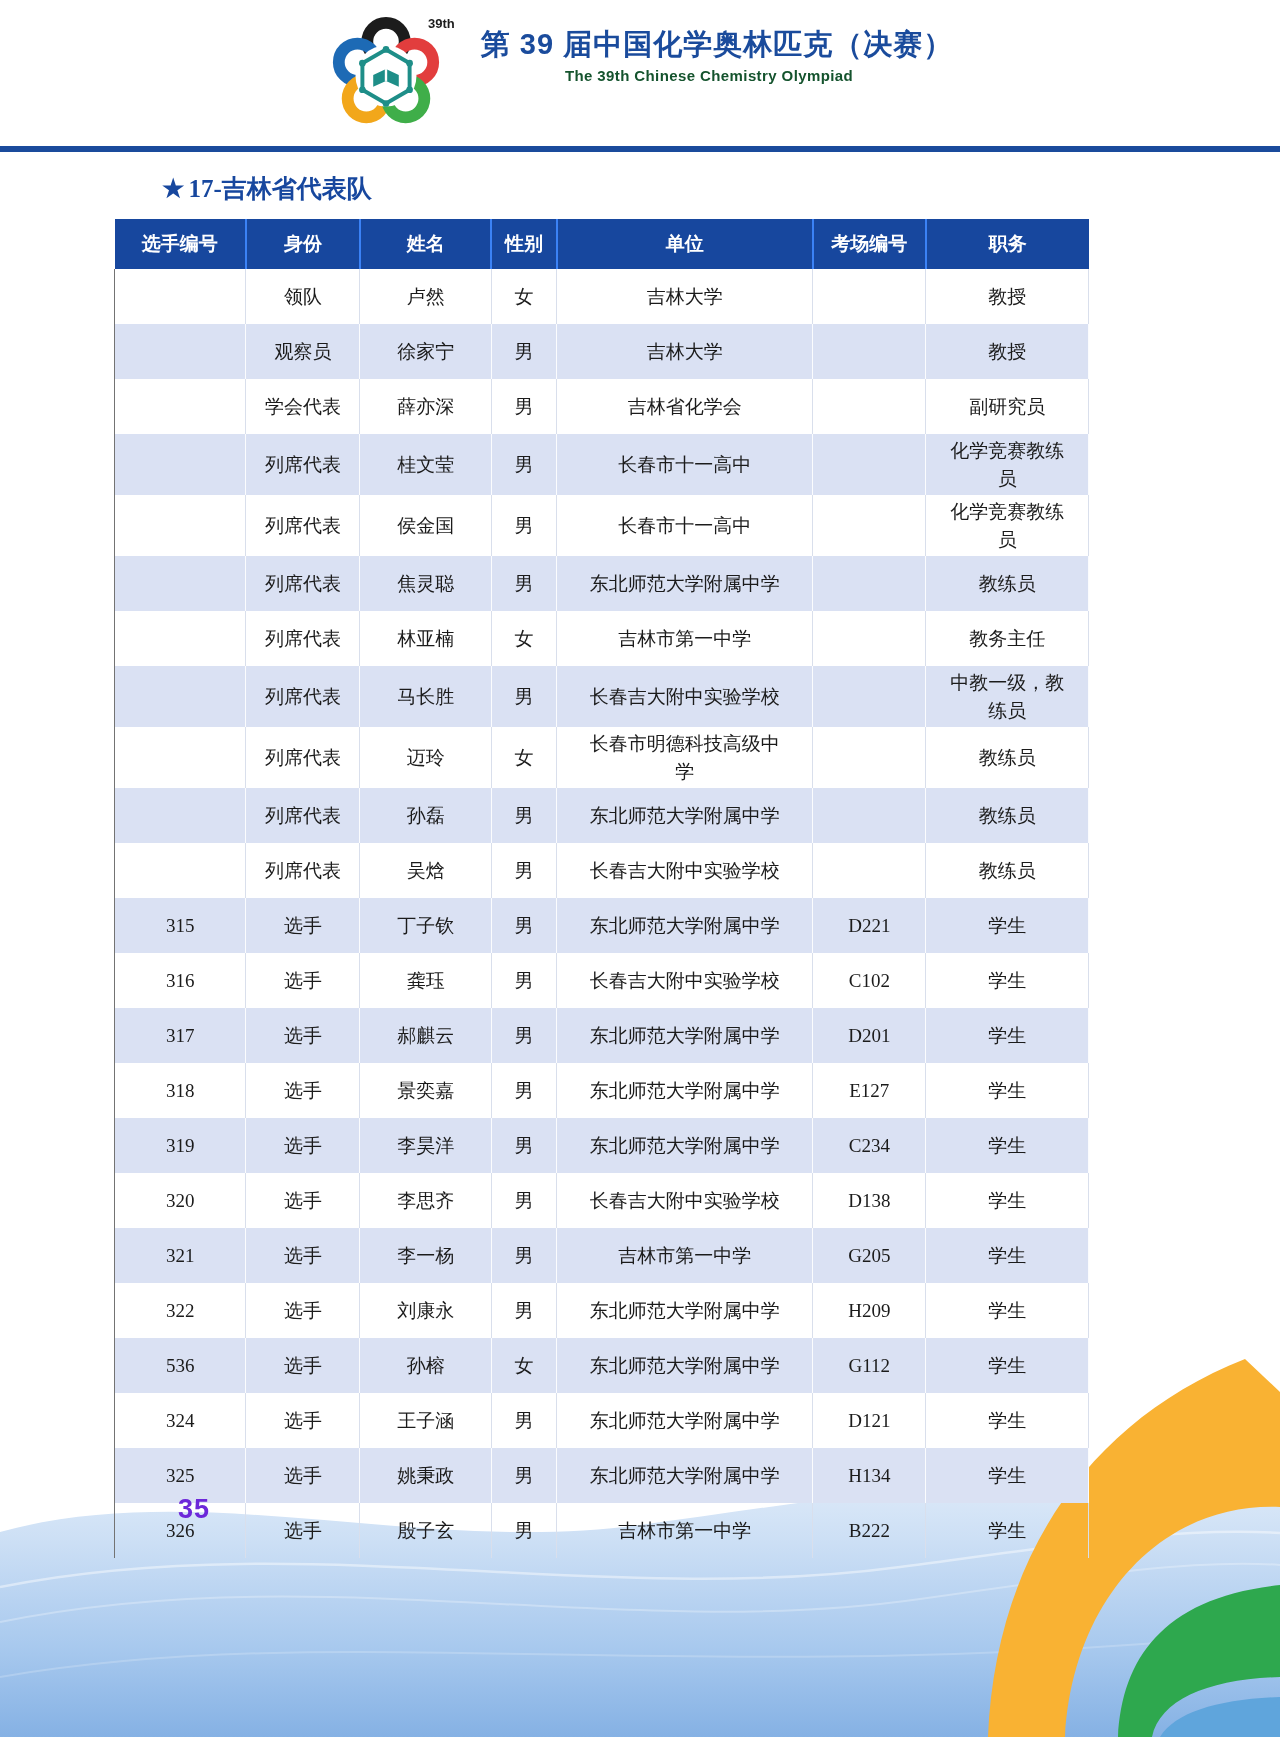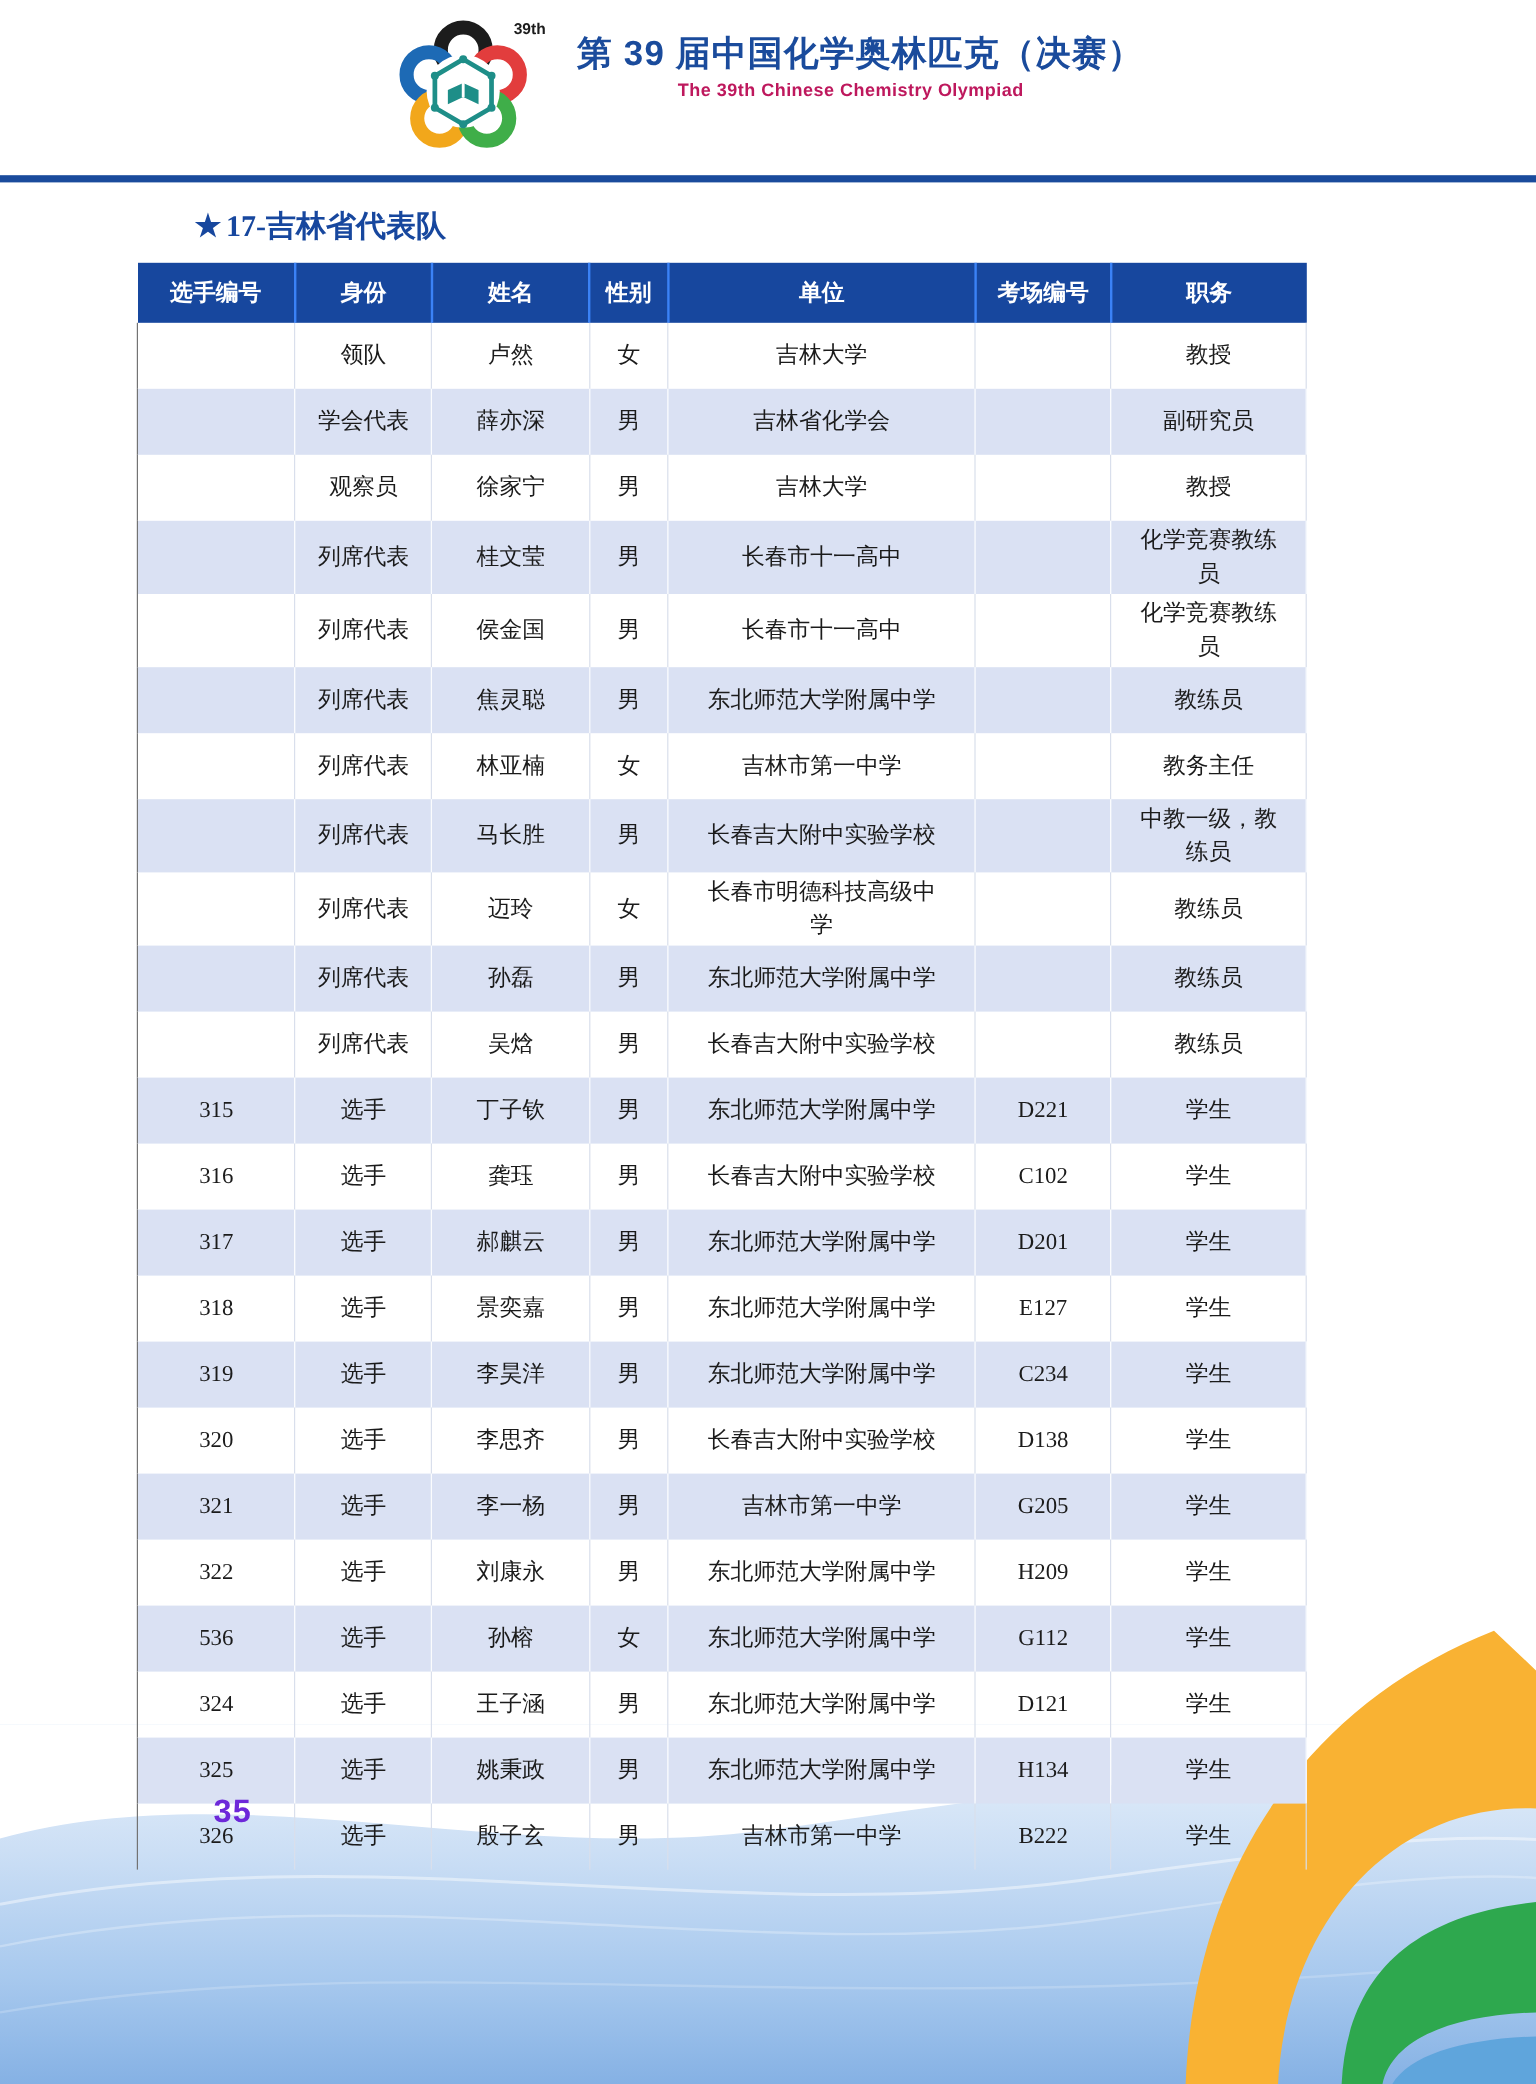--- a/index.html
+++ b/index.html
@@ -13,21 +13,21 @@
   .page-header { position:relative; height:152px; }
   .header-inner { display:flex; justify-content:center; align-items:flex-start; gap:20px; padding-top:16px; }
   .logo { position:relative; width:118px; height:118px; flex:0 0 auto; }
   .logo svg { width:100%; height:100%; display:block; }
   .logo-39th { position:absolute; top:0px; right:-10px; font-size:13px; font-weight:bold; color:#1c1c1c; }
   .header-text { padding-top:6px; text-align:center; }
   .banner-line { font-size:23px; font-weight:bold; letter-spacing:1px; white-space:nowrap; }
   .banner-dash-left, .banner-brand, .banner-sep { color:#2FA8A2; }
   .banner-city, .banner-dash-right { color:#8CC63F; }
   .title-zh { margin:3px 0 2px 16px; font-size:29px; font-weight:800; color:#1A4B9C; letter-spacing:1px; white-space:nowrap; }
-  .title-en { font-size:15px; font-weight:bold; color:#be185d; letter-spacing:0.4px; }
+  .title-en { font-size:15px; font-weight:bold; color:#14532d; letter-spacing:0.4px; }
   .header-rule { position:absolute; left:0; bottom:0; width:100%; height:6px; background:#1A4B9C; }
 
   
   .main-area { padding:16px 0 0 90px; position:relative; z-index:2;margin-left:24px; }
   .section-title {
     margin:4px 0 14px 48px; font-size:25px; font-weight:bold; color:#17479E;
     font-family:"Liberation Serif","DejaVu Serif",serif;
   }
   .section-title .star { margin-right:4px; }
 
@@ -130,35 +130,35 @@
             <td></td>
             <td>领队</td>
             <td>卢然</td>
             <td>女</td>
             <td>吉林大学</td>
             <td></td>
             <td>教授</td>
           </tr>
           <tr>
             <td></td>
+            <td>观察员</td>
+            <td>徐家宁</td>
+            <td>男</td>
+            <td>吉林大学</td>
+            <td></td>
+            <td>教授</td>
+          </tr>
+          <tr>
+            <td></td>
             <td>学会代表</td>
             <td>薛亦深</td>
             <td>男</td>
             <td>吉林省化学会</td>
             <td></td>
             <td>副研究员</td>
-          </tr>
-          <tr>
-            <td></td>
-            <td>观察员</td>
-            <td>徐家宁</td>
-            <td>男</td>
-            <td>吉林大学</td>
-            <td></td>
-            <td>教授</td>
           </tr>
           <tr>
             <td></td>
             <td>列席代表</td>
             <td>桂文莹</td>
             <td>男</td>
             <td>长春市十一高中</td>
             <td></td>
             <td>化学竞赛教练员</td>
           </tr>

